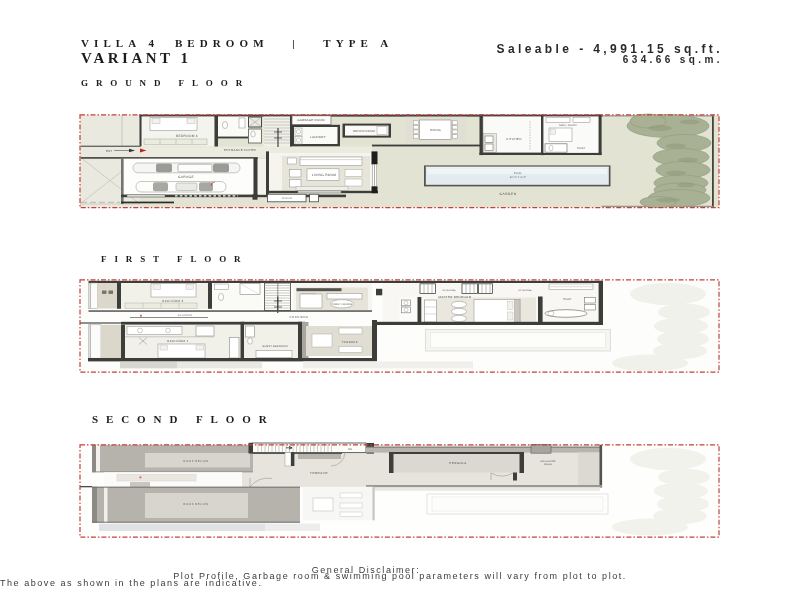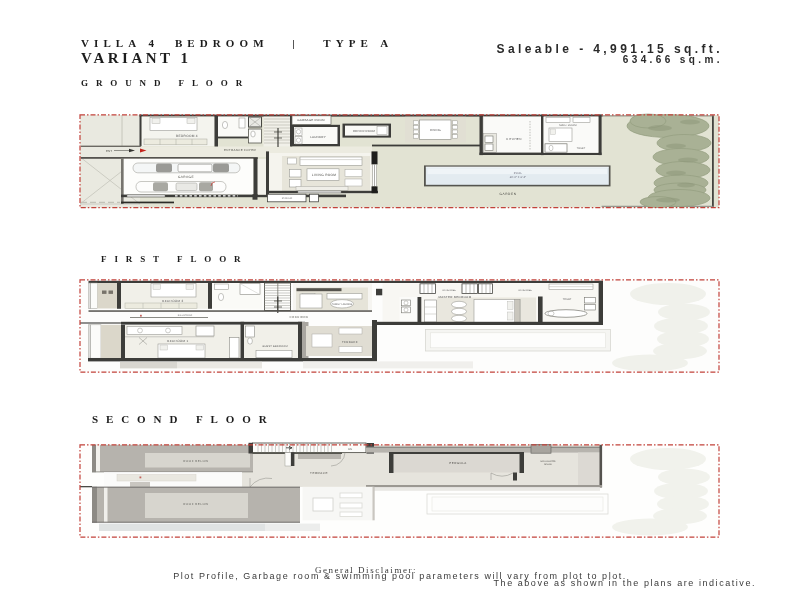--- a/index.html
+++ b/index.html
@@ -18,25 +18,25 @@
 <div class="abs" style="left:423px;top:42px;width:300px;text-align:right;font-size:12px;letter-spacing:3.4px;color:#2a2a2a;font-weight:bold;">Saleable - 4,991.15 sq.ft.</div>
 
 <div class="abs" style="left:423px;top:54px;width:300px;text-align:right;font-size:10px;letter-spacing:3.4px;color:#2a2a2a;font-weight:bold;">634.66 sq.m.</div>
 
 <div class="abs ser" style="left:81px;top:78px;font-size:9px;letter-spacing:7.9px;">GROUND FLOOR</div>
 
 <div class="abs ser" style="left:81px;top:254px;font-size:9px;letter-spacing:7.9px;padding-left:20px;">FIRST FLOOR</div>
 
 <div class="abs ser" style="left:92px;top:413px;font-size:11px;letter-spacing:7.9px;">SECOND FLOOR</div>
 
-<div class="abs" style="left:0;top:564.5px;width:732px;text-align:center;font-size:9px;letter-spacing:1.55px;color:#3a3a3a;font-family:Liberation Serif, serif;">General Disclaimer:</div>
+<div class="abs" style="left:0;top:564.5px;width:732px;text-align:center;font-size:9px;letter-spacing:1.55px;color:#3a3a3a;">General Disclaimer:</div>
 
 <div class="abs" style="left:0;top:571px;width:800px;text-align:center;font-size:9px;letter-spacing:1.55px;color:#3a3a3a;">Plot Profile, Garbage room &amp; swimming pool parameters will vary from plot to plot.</div>
 
-<div class="abs" style="left:0;top:578px;width:756px;text-align:right;font-size:9px;letter-spacing:1.55px;color:#3a3a3a;">The above as shown in the plans are indicative.</div>
+<div class="abs" style="left:0;top:578px;width:756px;text-align:left;font-size:9px;letter-spacing:1.55px;color:#3a3a3a;">The above as shown in the plans are indicative.</div>
 
 <svg class="abs" style="left:0;top:0;" width="800" height="600" viewBox="0 0 800 600">
 
 <g id="gf">
 
 <rect x="80" y="115" width="639" height="92.5" fill="#e2e3d3"></rect>
 
 <g>
   <rect x="80" y="115" width="60" height="92.5" fill="#e9e9e0"></rect>
   <line x1="122" y1="115" x2="122" y2="154" stroke="#bcbcb2" stroke-width="0.8"></line>

